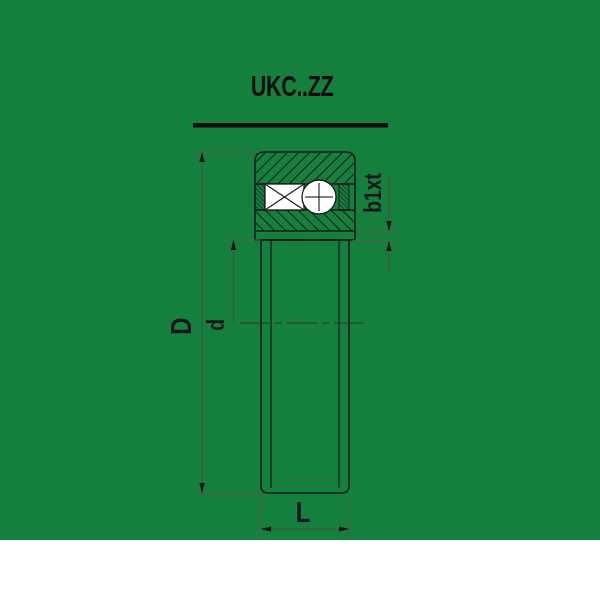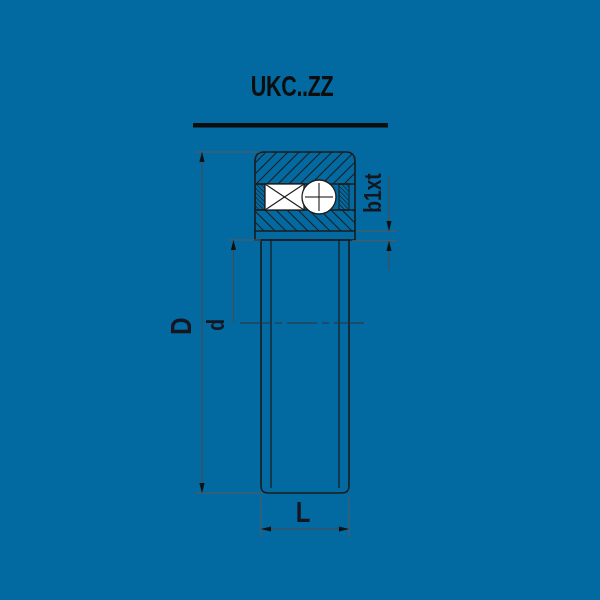--- a/index.html
+++ b/index.html
@@ -1,19 +1,19 @@
 <!DOCTYPE html>
 <html><head>
 <meta charset="utf-8">
 <style>
   html,body{margin:0;padding:0;background:#fff;}
   .canvas{
     position:relative;
-    width:600px;height:600px;
-    background:#0369a1;
+    width:600px;height:540px;
+    background:#15803d;
     font-family:"Liberation Sans", sans-serif;
     overflow:hidden;
   }
   svg{position:absolute;left:0;top:0;}
   .part-line{stroke:#1c1c1c;fill:none;}
   .dim-line{stroke:#4a4a4a;stroke-width:1;fill:none;}
   .ext-line{stroke:#5a5a5a;stroke-width:1;fill:none;}
   .arrow{fill:#111111;stroke:none;}
   .dim-text{
     font-family:"Liberation Sans", sans-serif;

